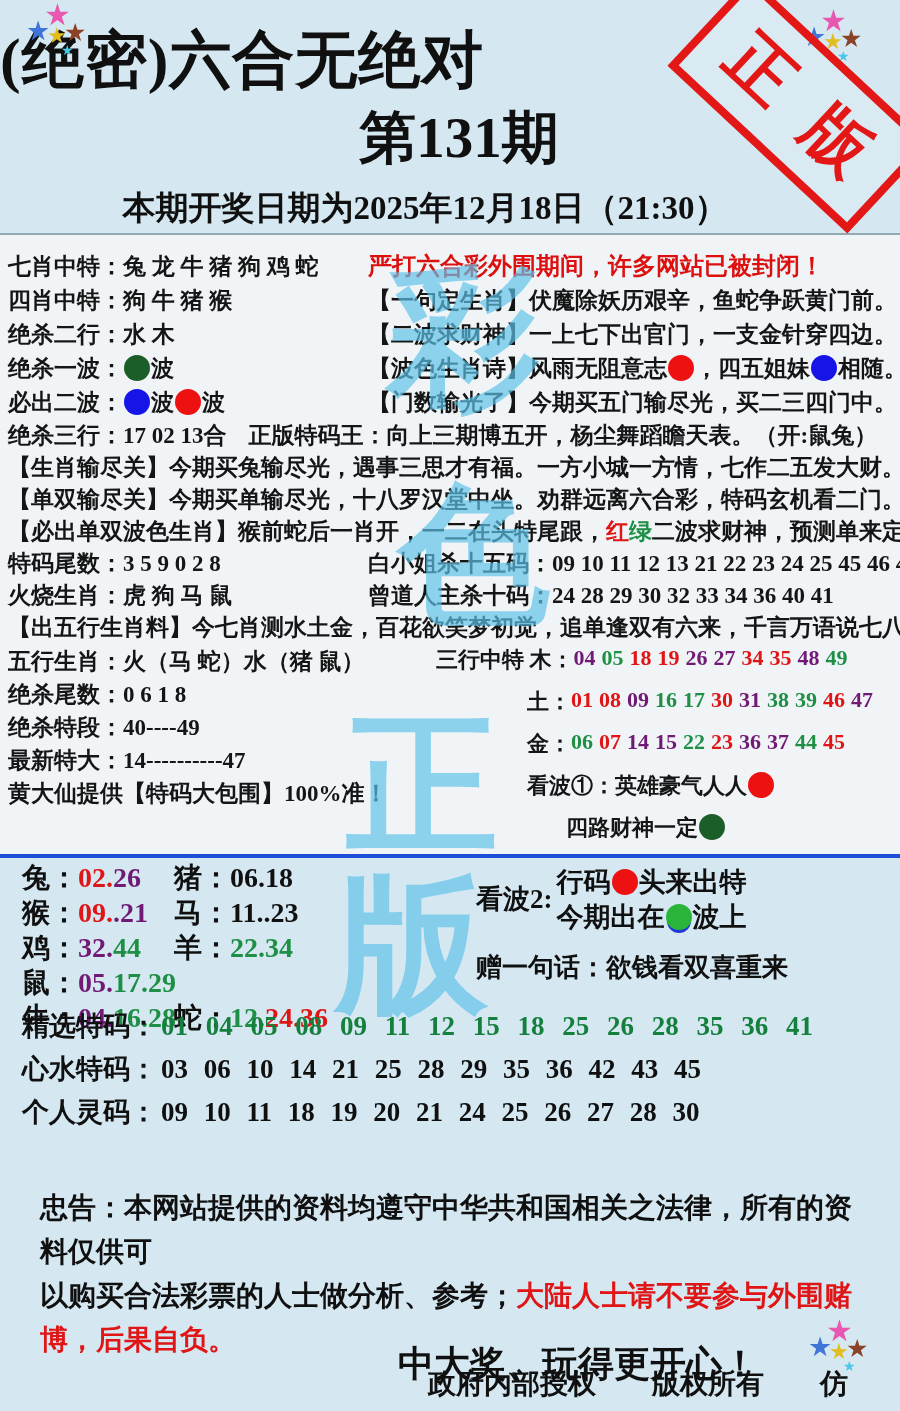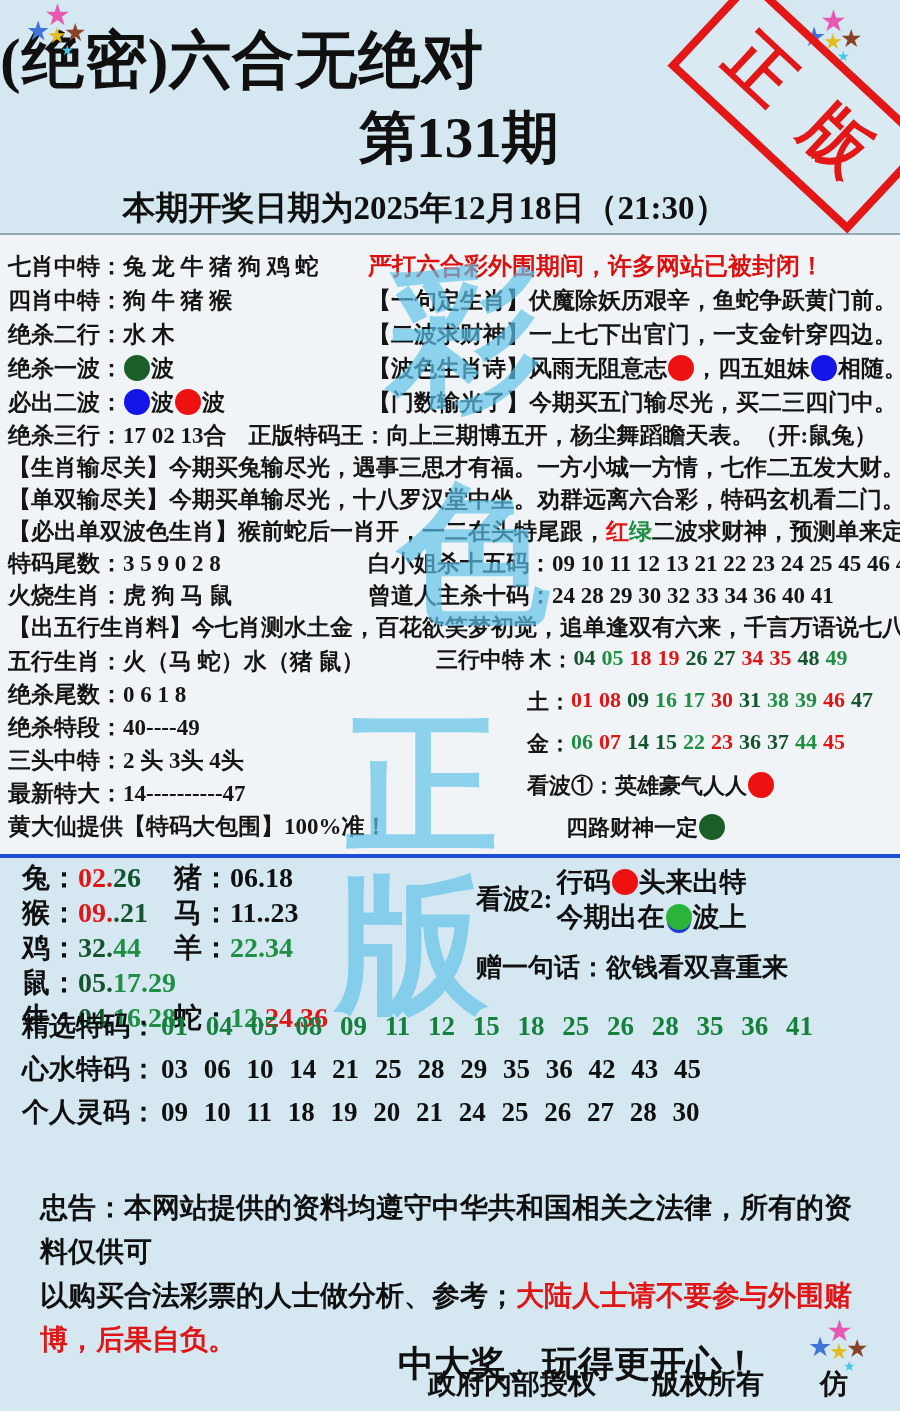--- a/index.html
+++ b/index.html
@@ -55,21 +55,21 @@
   .pb{display:flex;margin-top:2px;}
   .pbl{width:428px;flex:none;}
   .pbl div{height:33px;display:flex;align-items:center;white-space:nowrap;}
   .pbr{flex:1;}
   .pbr .numrow{height:42px;display:flex;align-items:flex-start;white-space:nowrap;font-size:22px;}
   .pbr .numrow .num span{margin-right:6px;}
   .indent{padding-left:91px;}
   .indent2{padding-left:130px;}
 
   
-  .c-red{color:#e01515;} .c-blue{color:#14532d;} .c-green{color:#1e8f45;}
+  .c-red{color:#e01515;} .c-blue{color:#701a75;} .c-green{color:#1e8f45;}
 
   
   .ball{display:inline-block;width:26px;height:26px;border-radius:50%;
     vertical-align:-5px;margin:0 1px;}
   .b-red{background:#ee1111;}
   .b-blue{background:#1515e8;}
   .b-green{background:#1b5e2a;}
   .b-greenblue{background:#2ab53a;box-shadow:0 4px 0 -1px #2038d8;}
 
   
@@ -201,21 +201,20 @@
       </div>
     </div>
 
     <div class="fullrow">【出五行生肖料】今七肖测水土金，百花欲笑梦初觉，追单逢双有六来，千言万语说七八。</div>
 
     <div class="pb">
       <div class="pbl">
         <div>五行生肖：火（马 蛇）水（猪 鼠）</div>
         <div>绝杀尾数：0 6 1 8</div>
         <div>绝杀特段：40----49</div>
-        <div>三头中特：2 头 3头  4头</div>
         <div>最新特大：14----------47</div>
         <div>黄大仙提供【特码大包围】100%准！</div>
       </div>
       <div class="pbr">
         <div class="numrow">
           <span>三行中特 木：</span>
           <span class="num"><span class="c-blue">04</span><span class="c-green">05</span><span class="c-red">18</span><span class="c-red">19</span><span class="c-blue">26</span><span class="c-blue">27</span><span class="c-red">34</span><span class="c-red">35</span><span class="c-blue">48</span><span class="c-green">49</span></span>
         </div>
         <div class="numrow indent">
           <span>土：</span>

